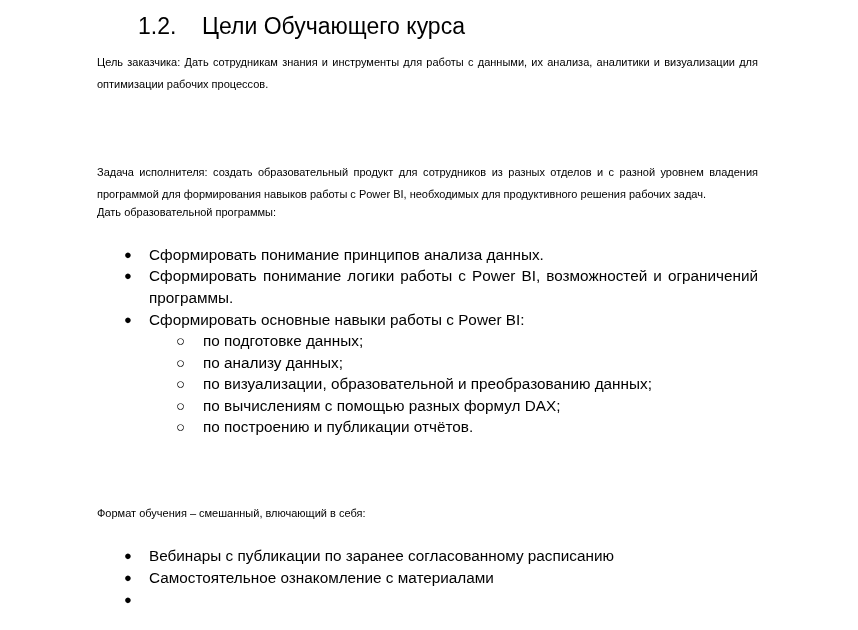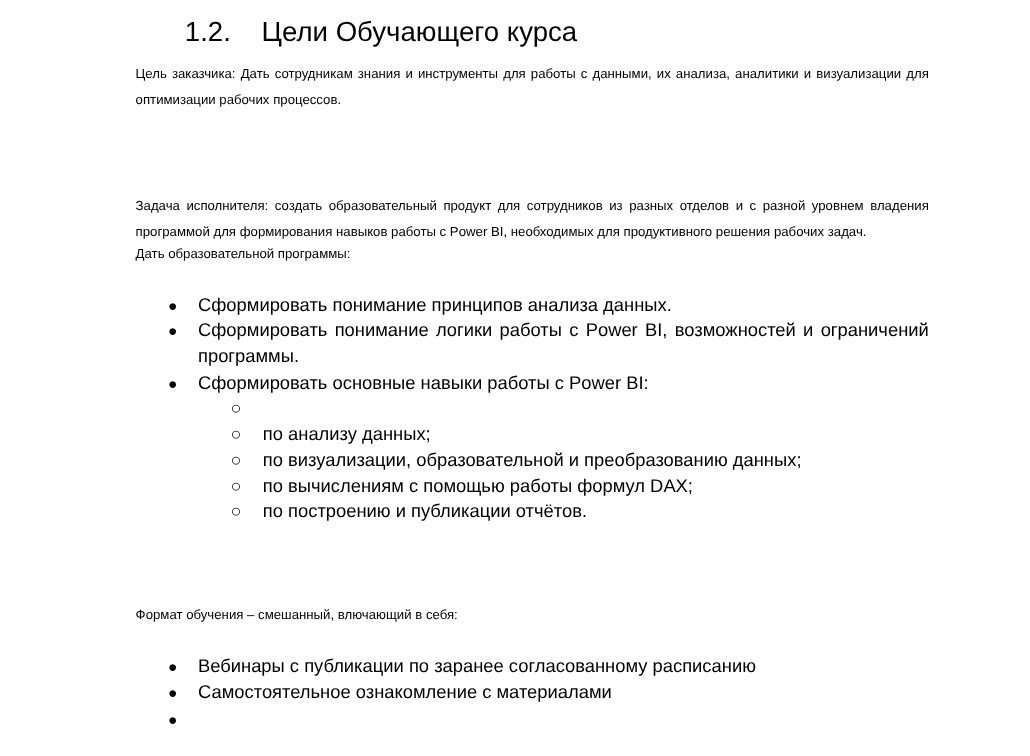--- a/index.html
+++ b/index.html
@@ -1,20 +1,20 @@
 <!DOCTYPE html>
 <html><head>
   <meta charset="utf-8">
   <style>
     html, body { margin: 0; padding: 0; background: #ffffff; }
     body {
       width: 858px; height: 630px; overflow: hidden; position: relative;
       font-family: "Liberation Sans", sans-serif; color: #000000;
     }
-    .doc { position: absolute; left: 16px; top: 0; width: 744px; height: 630px; }
+    .doc { position: absolute; left: 0; top: 0; width: 744px; height: 630px; }
     .h2 {
       position: absolute; left: 138px; font-size: 23px; line-height: 28px;
       white-space: nowrap;
     }
     .h2 .num { display: inline-block; width: 64px; }
     .p {
       position: absolute; left: 97px; width: 661px; font-size: 11px; line-height: 21.5px;
       text-align: justify;
     }
     .li {
@@ -53,32 +53,33 @@
     <span class="bullet">●</span>
     <span>Сформировать понимание логики работы с Power BI, возможностей и ограничений программы.</span>
   </div>
   <div class="li lvl1" style="top:309px;">
     <span class="bullet">●</span>
     <span>Сформировать основные навыки работы с Power BI:</span>
   </div>
 
   <div class="li li2 lvl2" style="top:330px;">
     <span class="bullet">○</span>
+    <span>по подготовке данных;</span>
   </div>
   <div class="li li2 lvl2" style="top:352px;">
     <span class="bullet">○</span>
     <span>по анализу данных;</span>
   </div>
   <div class="li li2 lvl2" style="top:373px;">
     <span class="bullet">○</span>
     <span>по визуализации, образовательной и преобразованию данных;</span>
   </div>
   <div class="li li2 lvl2" style="top:395px;">
     <span class="bullet">○</span>
-    <span>по вычислениям с помощью работы формул DAX;</span>
+    <span>по вычислениям с помощью разных формул DAX;</span>
   </div>
   <div class="li li2 lvl2" style="top:416px;">
     <span class="bullet">○</span>
     <span>по построению и публикации отчётов.</span>
   </div>
 
 
   <div class="p" style="top:503px;">Формат обучения – смешанный, влючающий в себя:</div>
 
   <div class="li lvl1" style="top:545px;">

